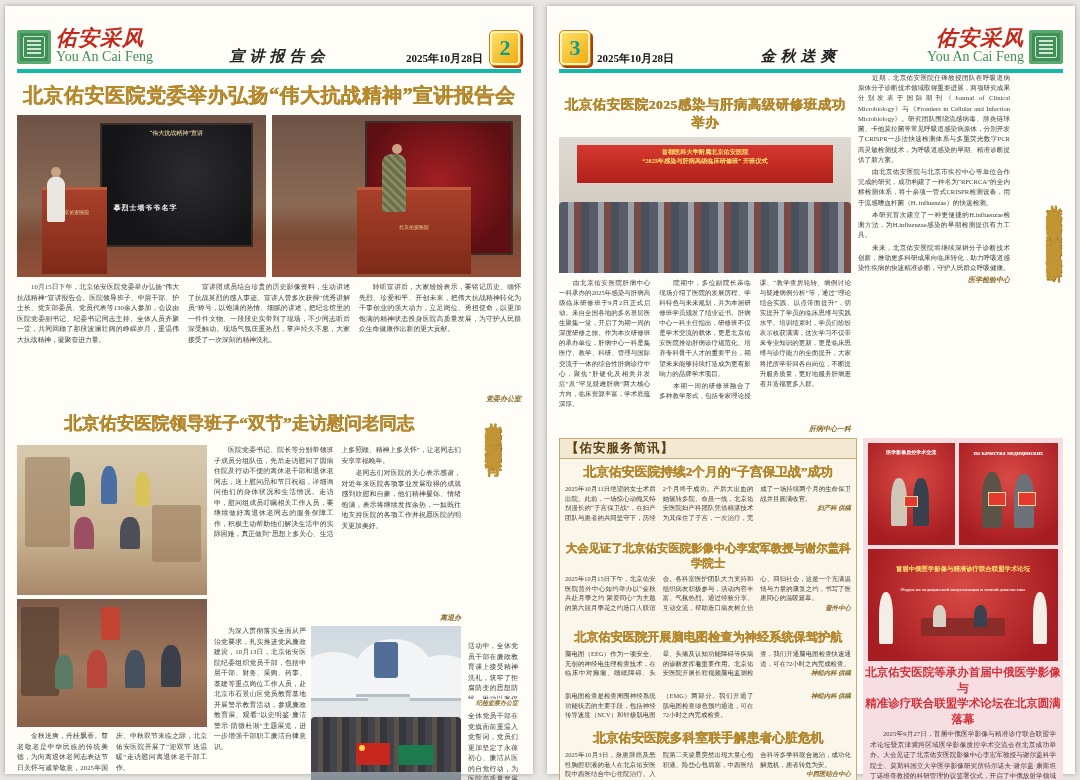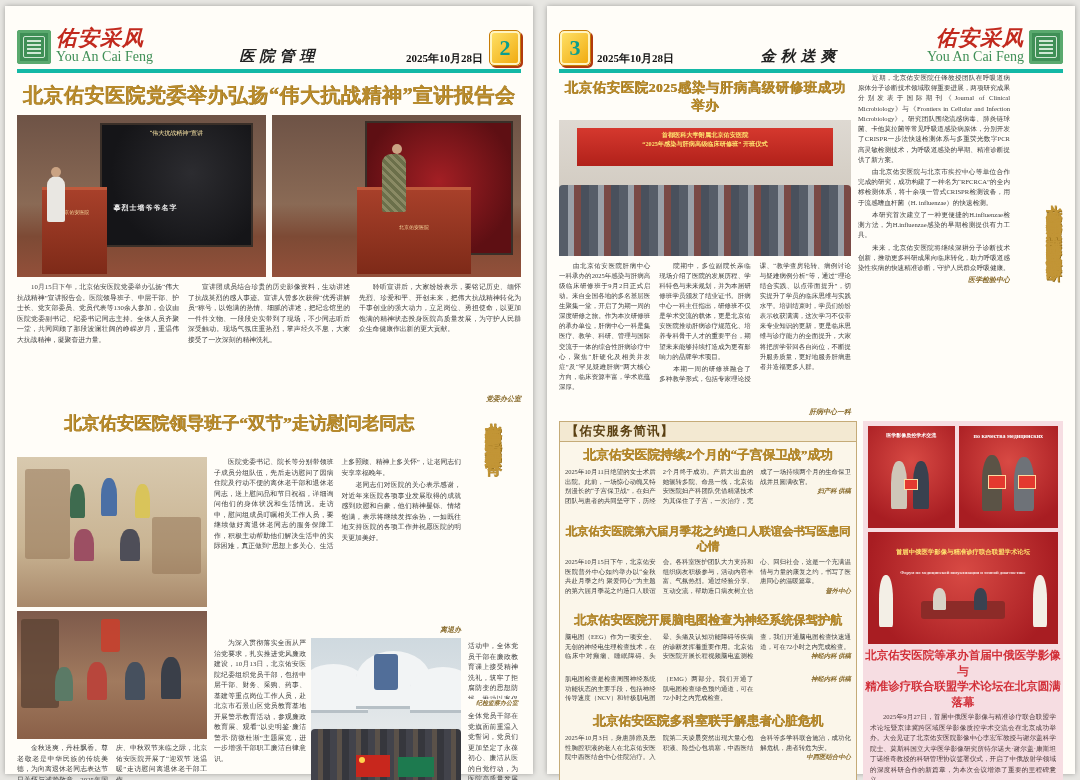--- a/index.html
+++ b/index.html
@@ -22,21 +22,21 @@
   .dateblk{display:flex;align-items:flex-end;gap:6px;}
   .date{font-size:11px;color:#111;font-weight:bold;}
   .pgnum{width:30px;height:34px;border-radius:5px;background:linear-gradient(135deg,#ffe36b,#f0a80a);
          border:1px solid #c87c06;color:#0a9e8f;font-size:22px;font-weight:bold;text-align:center;line-height:34px;
          box-shadow:inset 0 0 0 2px #fff4c0, 2px 2px 0 #b23a0e;}
 
   
   .h1{font-size:20px;font-weight:bold;color:#b98b2b;text-align:center;letter-spacing:.5px;margin:9px 0 6px;
       text-shadow:.4px .4px 0 #8a6413;}
   .h1.small{font-size:13.5px;margin:6px 0 5px;}
-  .h2{font-size:17.5px;font-weight:bold;color:#b98b2b;text-align:center;margin:4px 0 22px;text-shadow:.4px .4px 0 #8a6413;}
+  .h2{font-size:17.5px;font-weight:bold;color:#b98b2b;text-align:center;margin:4px 0 10px;text-shadow:.4px .4px 0 #8a6413;}
   .vert{writing-mode:vertical-rl;text-orientation:upright;font-weight:bold;color:#c29536;
         text-shadow:.4px .4px 0 #8a6413;display:flex;}
   .vert div{line-height:1.15;letter-spacing:2px;}
 
   
   .cols3{column-count:3;column-gap:9px;font-size:6.8px;line-height:1.55;color:#3c3c3c;text-align:justify;overflow:hidden;}
   .cols2{column-count:2;column-gap:8px;font-size:6.8px;line-height:1.55;color:#3c3c3c;text-align:justify;overflow:hidden;}
   .tiny{font-size:6.8px;line-height:1.55;color:#3c3c3c;text-align:justify;overflow:hidden;}
   .tiny p, .cols3 p{margin:0 0 2px;text-indent:14px;}
   .sig{font-size:7px;color:#8a6d2f;font-style:italic;text-align:right;font-weight:bold;}
@@ -92,21 +92,21 @@
   <div class="page" id="page-left">
     <div class="pad">
       <div class="hdr">
         <div class="brand">
           <div class="seal"></div>
           <div class="brandtxt">
             <div class="cn">佑安采风</div>
             <div class="en">You An Cai Feng</div>
           </div>
         </div>
-        <div class="sect">医院管理</div>
+        <div class="sect">宣讲报告会</div>
         <div class="dateblk">
           <div class="date">2025年10月28日</div>
           <div class="pgnum">2</div>
         </div>
       </div>
 
       <div class="h1">北京佑安医院党委举办弘扬“伟大抗战精神”宣讲报告会</div>
 
       <div style="display:flex;gap:6px;height:162px;">
         <div class="photo scene-stage">
@@ -215,21 +215,21 @@
           <div class="brandtxt" style="text-align:right;">
             <div class="cn">佑安采风</div>
             <div class="en">You An Cai Feng</div>
           </div>
           <div class="seal"></div>
         </div>
       </div>
 
       <div style="display:flex;gap:7px;">
 
-        <div style="width:292px;">
+        <div style="width:292px;margin-top:17px;">
           <div class="h1 small">北京佑安医院2025感染与肝病高级研修班成功举办</div>
           <div class="photo scene-meet" style="height:136px;">
             <div class="banner-red">
               <div>首都医科大学附属北京佑安医院</div>
               <div>“2025年感染与肝病高级临床研修班” 开班仪式</div>
             </div>
             <div class="crowd" style="bottom:0;height:52%;background:repeating-linear-gradient(90deg,#565d68 0 9px,#9aa0a8 9px 15px,#7a4a46 15px 22px,#49505c 22px 30px);"></div>
           </div>
           <div class="cols3" style="height:146px;margin-top:5px;font-size:6.5px;">
             <p>由北京佑安医院肝病中心一科承办的2025年感染与肝病高级临床研修班于9月2日正式启动。来自全国各地的多名基层医生聚集一堂，开启了为期一周的深度研修之旅。作为本次研修班的承办单位，肝病中心一科是集医疗、教学、科研、管理与国际交流于一体的综合性肝病诊疗中心，聚焦“肝硬化及相关并发症”及“罕见疑难肝病”两大核心方向，临床资源丰富，学术底蕴深厚。</p>
@@ -256,21 +256,21 @@
       <div style="display:flex;gap:6px;margin-top:4px;">
 
         <div class="svcbox" style="width:296px;">
           <div class="svchdr">【佑安服务简讯】</div>
 
           <div>
             <div class="item-h">北京佑安医院持续2个月的“子宫保卫战”成功</div>
             <div class="item-b" style="height:52px;"><span>2025年10月11日绝望的女士术后出院。此前，一场惊心动魄又特别漫长的“子宫保卫战”，在妇产团队与患者的共同坚守下，历经2个月终于成功。产后大出血的她辗转多院、命悬一线，北京佑安医院妇产科团队凭借精湛技术为其保住了子宫，一次治疗，完成了一场持续两个月的生命保卫战并且圆满收官。</span><span class="item-sig">妇产科 供稿</span></div>
           </div>
           <div>
-            <div class="item-h" style="font-size:11.4px;">北京佑安医院第六届月季花之约造口人联谊会书写医患同心情</div>
+            <div class="item-h" style="font-size:11.4px;">大会见证了北京佑安医院影像中心李宏军教授与谢尔盖科学院士</div>
             <div class="item-b" style="height:50px;"><span>2025年10月15日下午，北京佑安医院普外中心如约举办以“金秋共赴月季之约 聚爱同心”为主题的第六届月季花之约造口人联谊会。各科室医护团队大力支持和组织病友积极参与，活动内容丰富、气氛热烈。通过经验分享、互动交流，帮助造口病友树立信心、回归社会，这是一个充满温情与力量的康复之约，书写了医患同心的温暖篇章。</span><span class="item-sig">普外中心</span></div>
           </div>
           <div>
             <div class="item-h" style="font-size:12.2px;">北京佑安医院开展脑电图检查为神经系统保驾护航</div>
             <div class="item-b" style="height:42px;"><span>脑电图（EEG）作为一项安全、无创的神经电生理检查技术，在临床中对癫痫、睡眠障碍、头晕、头痛及认知功能障碍等疾病的诊断发挥着重要作用。北京佑安医院开展长程视频脑电监测检查，我们开通脑电图检查快速通道，可在72小时之内完成检查。</span><span class="item-sig">神经内科 供稿</span></div>
           </div>
           <div>
             <div class="item-b" style="height:34px;"><span>肌电图检查是检查周围神经系统功能状态的主要手段，包括神经传导速度（NCV）和针极肌电图（EMG）两部分。我们开通了肌电图检查绿色预约通道，可在72小时之内完成检查。</span><span class="item-sig">神经内科 供稿</span></div>
           </div>
           <div>

